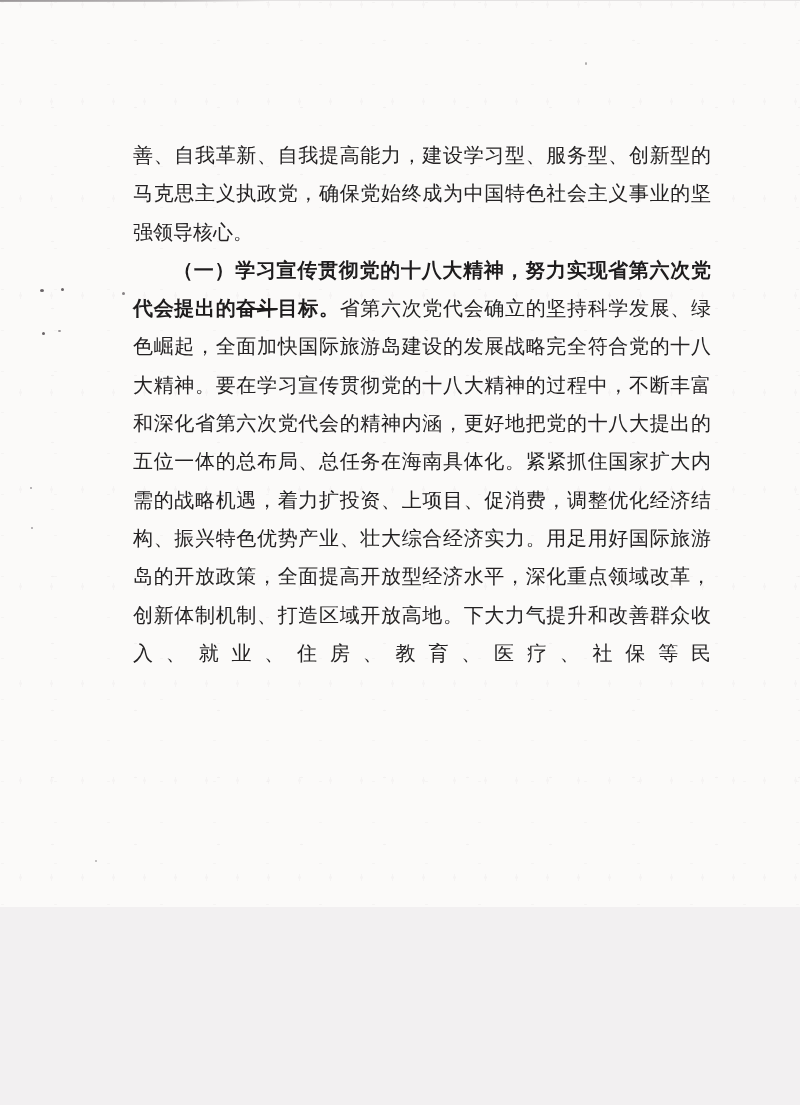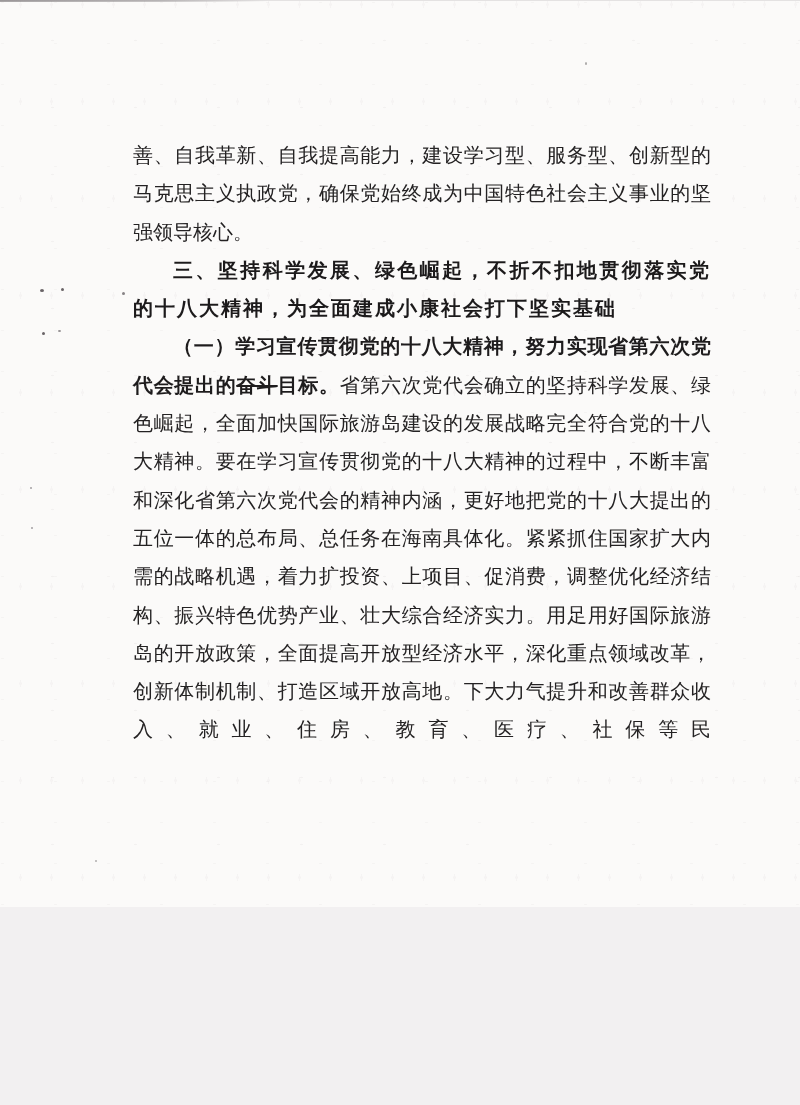--- a/index.html
+++ b/index.html
@@ -73,21 +73,20 @@
 <body>
 
 <div class="page">
 
   <div class="edge-line-strong"></div>
   <div class="edge-line-faint"></div>
 
   <div class="content">
     <p>善、自我革新、自我提高能力，建设学习型、服务型、创新型的马克思主义执政党，确保党始终成为中国特色社会主义事业的坚强领导核心。</p>
 
-    <p class="heading">三、坚持科学发展、绿色崛起，不折不扣地贯彻落实党的十八大精神，为全面建成小康社会打下坚实基础</p>
 
 
     <p class="indent cutoff"><span class="lead">（一）学习宣传贯彻党的十八大精神，努力实现省第六次党代会提出的</span><span class="lead strike">奋斗</span><span class="lead">目标。</span><span>省第六次党代会确立的坚持科学发展、绿色崛起，全面加快国际旅游岛建设的发展战略完全符合党的十八大精神。要在学习宣传贯彻党的十八大精神的过程中，不断丰富和深化省第六次党代会的精神内涵，更好地把党的十八大提出的五位一体的总布局、总任务在海南具体化。紧紧抓住国家扩大内需的战略机遇，着力扩投资、上项目、促消费，调整优化经济结构、振兴特色优势产业、壮大综合经济实力。用足用好国际旅游岛的开放政策，全面提高开放型经济水平，深化重点领域改革，创新体制机制、打造区域开放高地。下大力气提升和改善群众收入、就业、住房、教育、医疗、社保等民</span></p>
   </div>
 
   <div class="page-number">— 7 —</div>
 
   <div class="speck" style="left:40px; top:289px; width:4px; height:3px;"></div>
   <div class="speck" style="left:61px; top:288px; width:3px; height:3px;"></div>
   <div class="speck" style="left:42px; top:332px; width:3px; height:3px;"></div>

